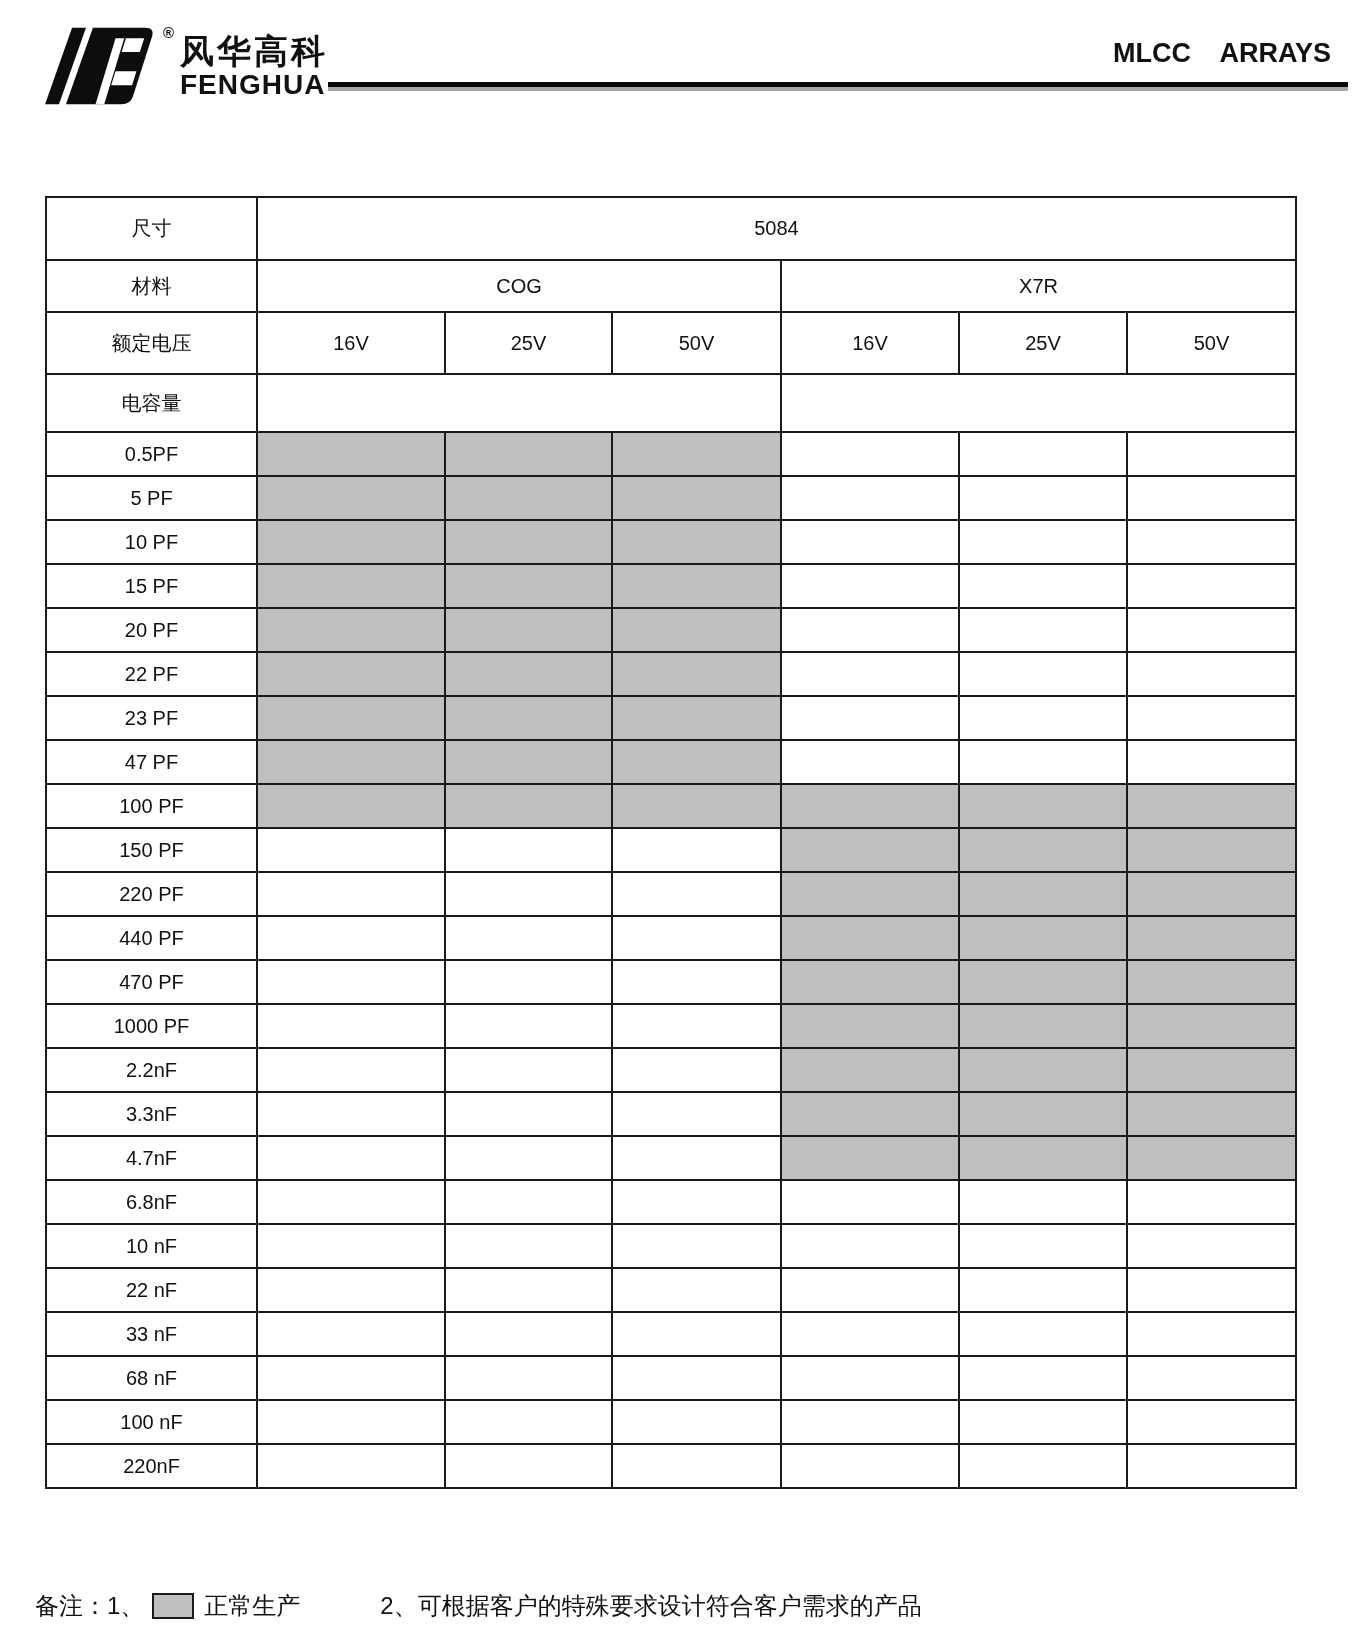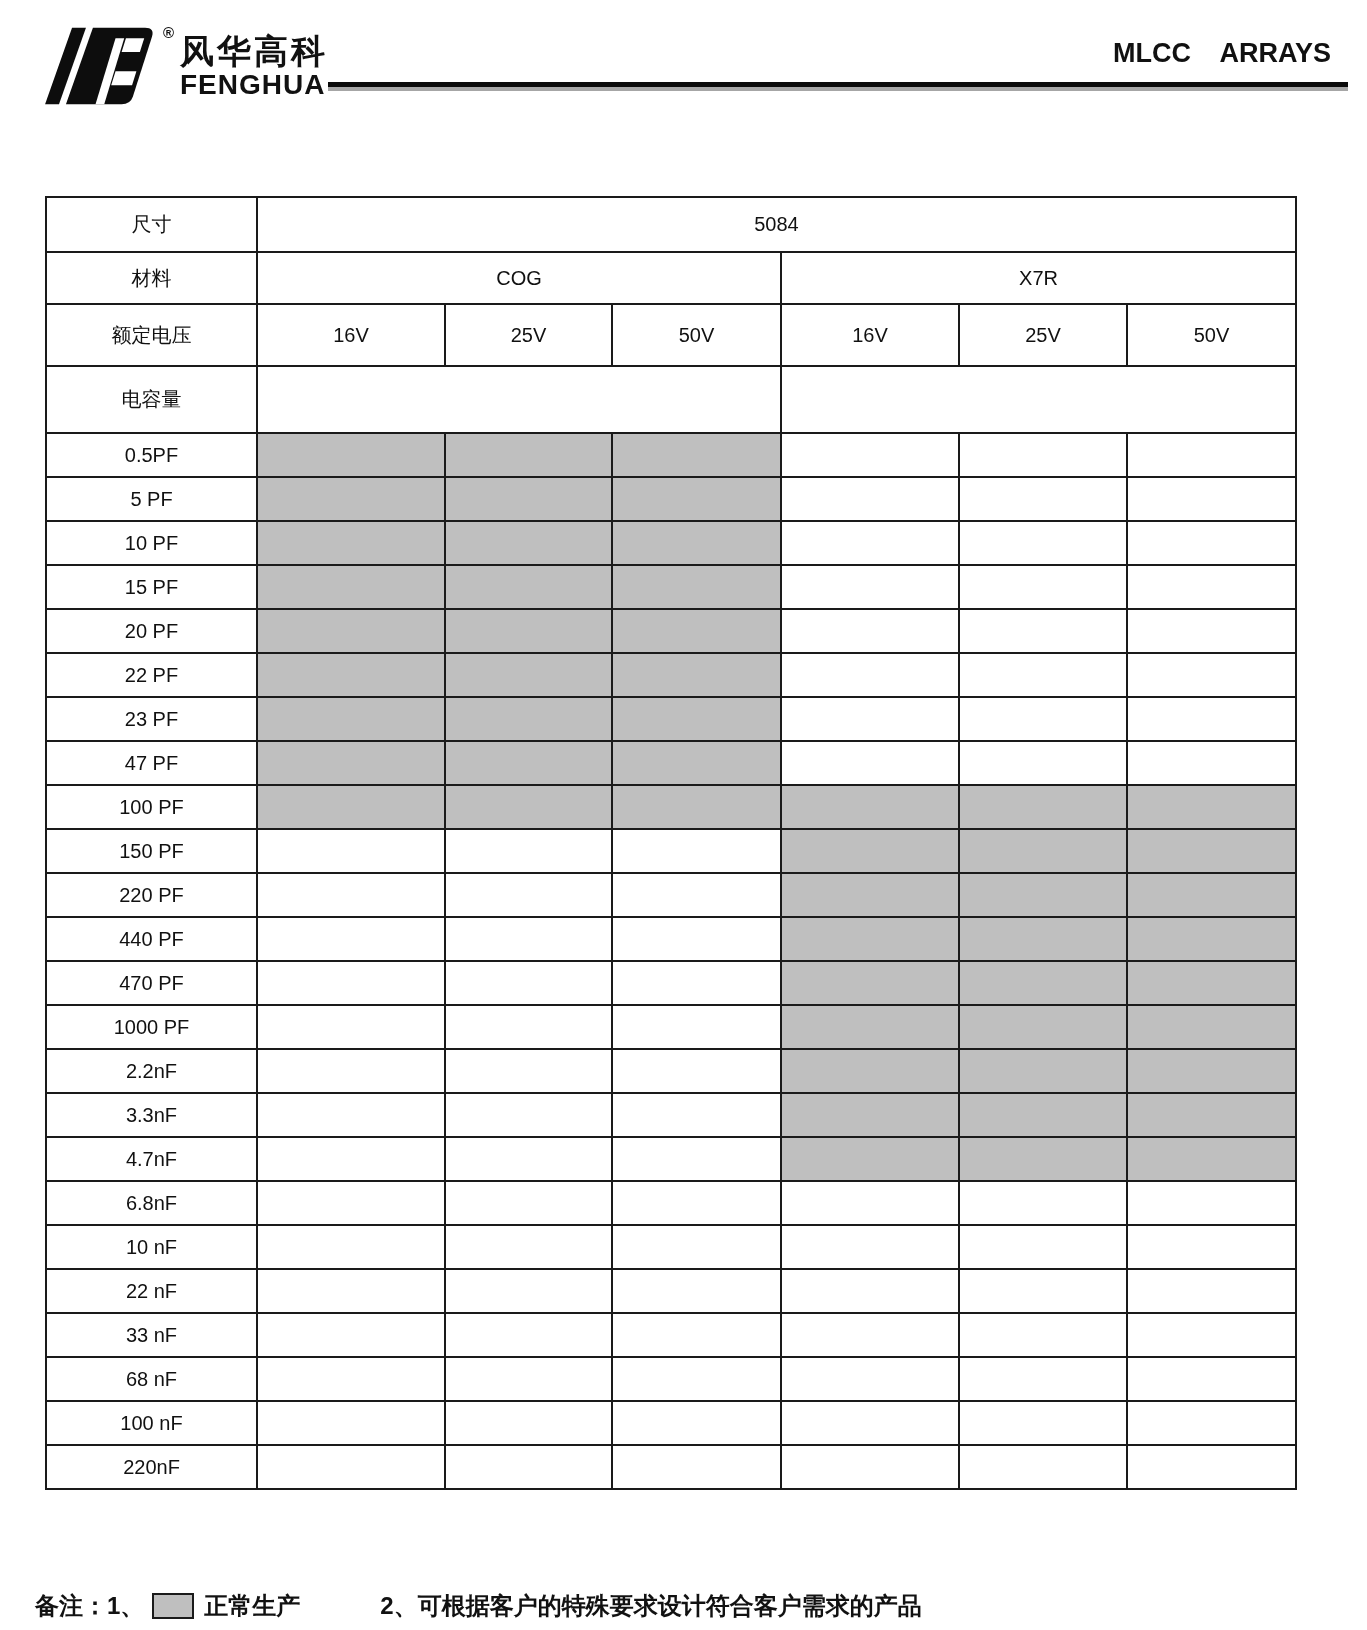--- a/index.html
+++ b/index.html
@@ -82,34 +82,34 @@
   .cap-table td{
     border:2px solid var(--line);
     text-align:center;
     vertical-align:middle;
     font-size:20px;
     background:#fff;
     overflow:hidden;
     white-space:nowrap;
   }
   .cap-table td.shade{background:var(--shade);}
-  .cap-table tr.hr1{height:55px;}
+  .cap-table tr.hr1{height:63px;}
   .cap-table tr.hr2{height:52px;}
   .cap-table tr.hr3{height:62px;padding-left:47px;}
-  .cap-table tr.hr4{height:67px;border-radius:13px;}
+  .cap-table tr.hr4{height:58px;border-radius:13px;}
   .cap-table tr.body-row{height:44px;margin-left:20px;}
 
   
   .footer-note{
     position:absolute;
     left:35px; top:1590px;
     display:flex;
     align-items:center;
     font-size:24px;
-    font-weight:bold;
+    font-weight:normal;
     white-space:nowrap;
   }
   .swatch{
     display:inline-block;
     width:42px;height:26px;
     background:var(--shade);
     border:2px solid var(--line);
     margin:0 10px 0 8px;
   }
   .note-item2{margin-left:80px;}

